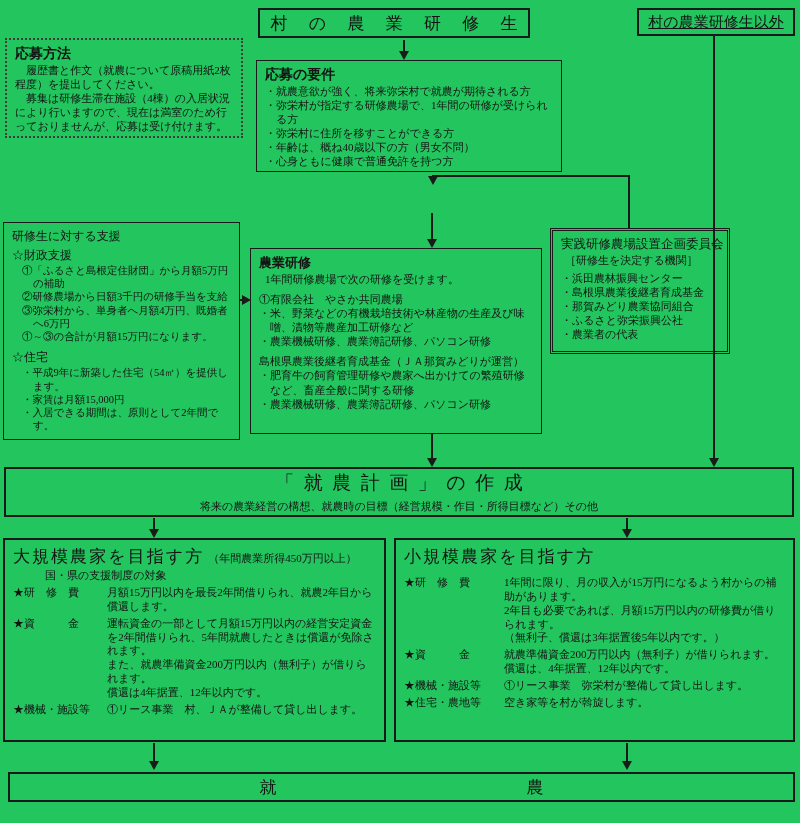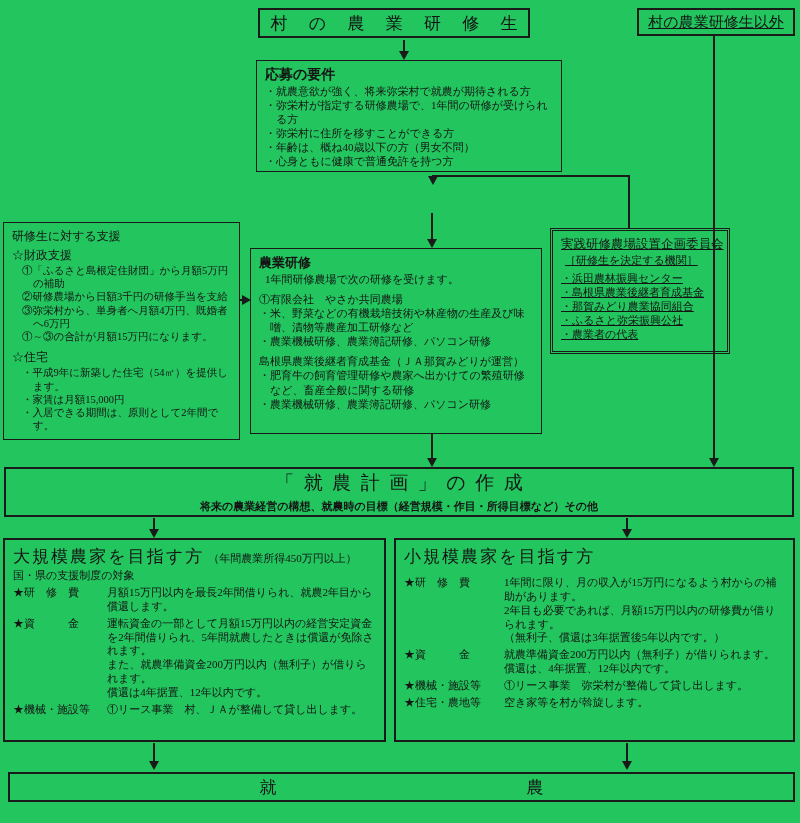--- a/index.html
+++ b/index.html
@@ -33,41 +33,46 @@
   .t13 { font-size:13px; }
   .t12 { font-size:12px; }
   .body-txt { font-size:11px; line-height:1.28; }
   .small-txt { font-size:10.5px; line-height:1.26; }
   .hang { padding-left:11px; text-indent:-11px; }
   .indent1 { padding-left:10px; }
   .sec-gap { margin-top:6px; }
 
   .farm-title { font-size:17px; letter-spacing:0.12em; }
   .farm-note { font-size:11px; }
-  .farm-sub { font-size:11px; }
+  .farm-sub { font-size:11px;margin-left:32px; }
   .item-row { display:grid; grid-template-columns:88px 1fr; column-gap:6px; margin-top:3px; }
   .item-row.wide { grid-template-columns:94px 1fr; }
   .item-label { white-space:nowrap; font-size:11px; line-height:1.26; }
   .item-lines { font-size:11px; line-height:1.26; }
 
   .plan-title { font-size:19px; letter-spacing:0.5em; margin-right:-0.5em; white-space:nowrap; }
-  .plan-sub { font-size:11px; margin-top:3px;font-weight:bold; }
+  .plan-sub { font-size:11px; margin-top:3px; }
 </style>
 </head>
 <body>
 
 <div id="canvas">
 
   <div class="box center-label" style="left:258px; top:8px; width:272px; height:30px;">
     <span class="sp-title">村の農業研修生</span>
   </div>
   <div class="box center-label" style="left:637px; top:8px; width:158px; height:28px;">
     <span style="font-size:15px; white-space:nowrap;text-decoration:underline;">村の農業研修生以外</span>
   </div>
 
+  <div class="box dotted pad" style="left:5px; top:38px; width:238px; height:100px;">
+    <div class="h-gothic t14">応募方法</div>
+    <div class="body-txt">　履歴書と作文（就農について原稿用紙2枚程度）を提出してください。</div>
+    <div class="body-txt">　募集は研修生滞在施設（4棟）の入居状況により行いますので、現在は満室のため行っておりませんが、応募は受け付けます。</div>
+  </div>
 
   <div class="vline" style="left:403px; top:40px; height:12px;"></div>
   <div class="ah-down" style="left:399px; top:51px;"></div>
 
   <div class="box thin pad" style="left:256px; top:60px; width:306px; height:112px;">
     <div class="h-gothic t14">応募の要件</div>
     <div class="body-txt hang">・就農意欲が強く、将来弥栄村で就農が期待される方</div>
     <div class="body-txt hang">・弥栄村が指定する研修農場で、1年間の研修が受けられる方</div>
     <div class="body-txt hang">・弥栄村に住所を移すことができる方</div>
     <div class="body-txt hang">・年齢は、概ね40歳以下の方（男女不問）</div>
@@ -110,21 +115,21 @@
       <div class="body-txt hang">・米、野菜などの有機栽培技術や林産物の生産及び味噌、漬物等農産加工研修など</div>
       <div class="body-txt hang">・農業機械研修、農業簿記研修、パソコン研修</div>
     </div>
     <div class="sec-gap">
       <div class="body-txt">島根県農業後継者育成基金（ＪＡ那賀みどりが運営）</div>
       <div class="body-txt hang">・肥育牛の飼育管理研修や農家へ出かけての繁殖研修など、畜産全般に関する研修</div>
       <div class="body-txt hang">・農業機械研修、農業簿記研修、パソコン研修</div>
     </div>
   </div>
 
-  <div class="box dbl pad" style="left:550px; top:228px; width:180px; height:126px;text-decoration:underline;">
+  <div class="box dbl pad" style="left:550px; top:228px; width:180px; height:126px;">
     <div style="font-size:12.5px; white-space:nowrap;">実践研修農場設置企画委員会</div>
     <div class="body-txt" style="padding-left:4px;">［研修生を決定する機関］</div>
     <div style="margin-top:4px;">
       <div class="body-txt">・浜田農林振興センター</div>
       <div class="body-txt">・島根県農業後継者育成基金</div>
       <div class="body-txt">・那賀みどり農業協同組合</div>
       <div class="body-txt">・ふるさと弥栄振興公社</div>
       <div class="body-txt">・農業者の代表</div>
     </div>
   </div>

